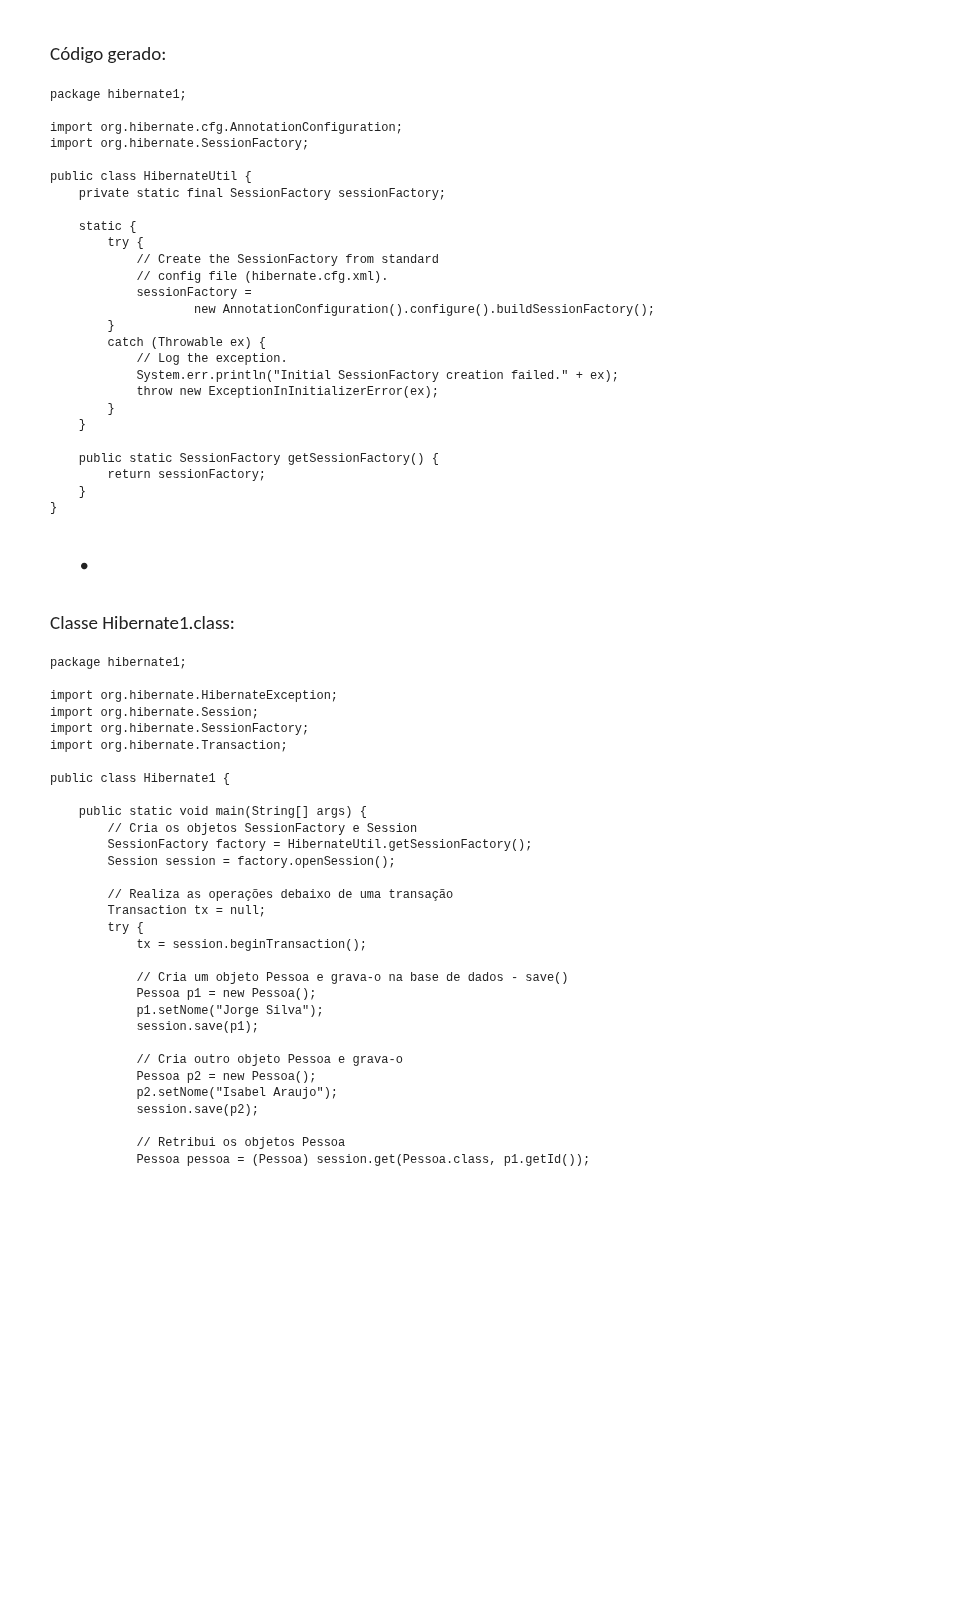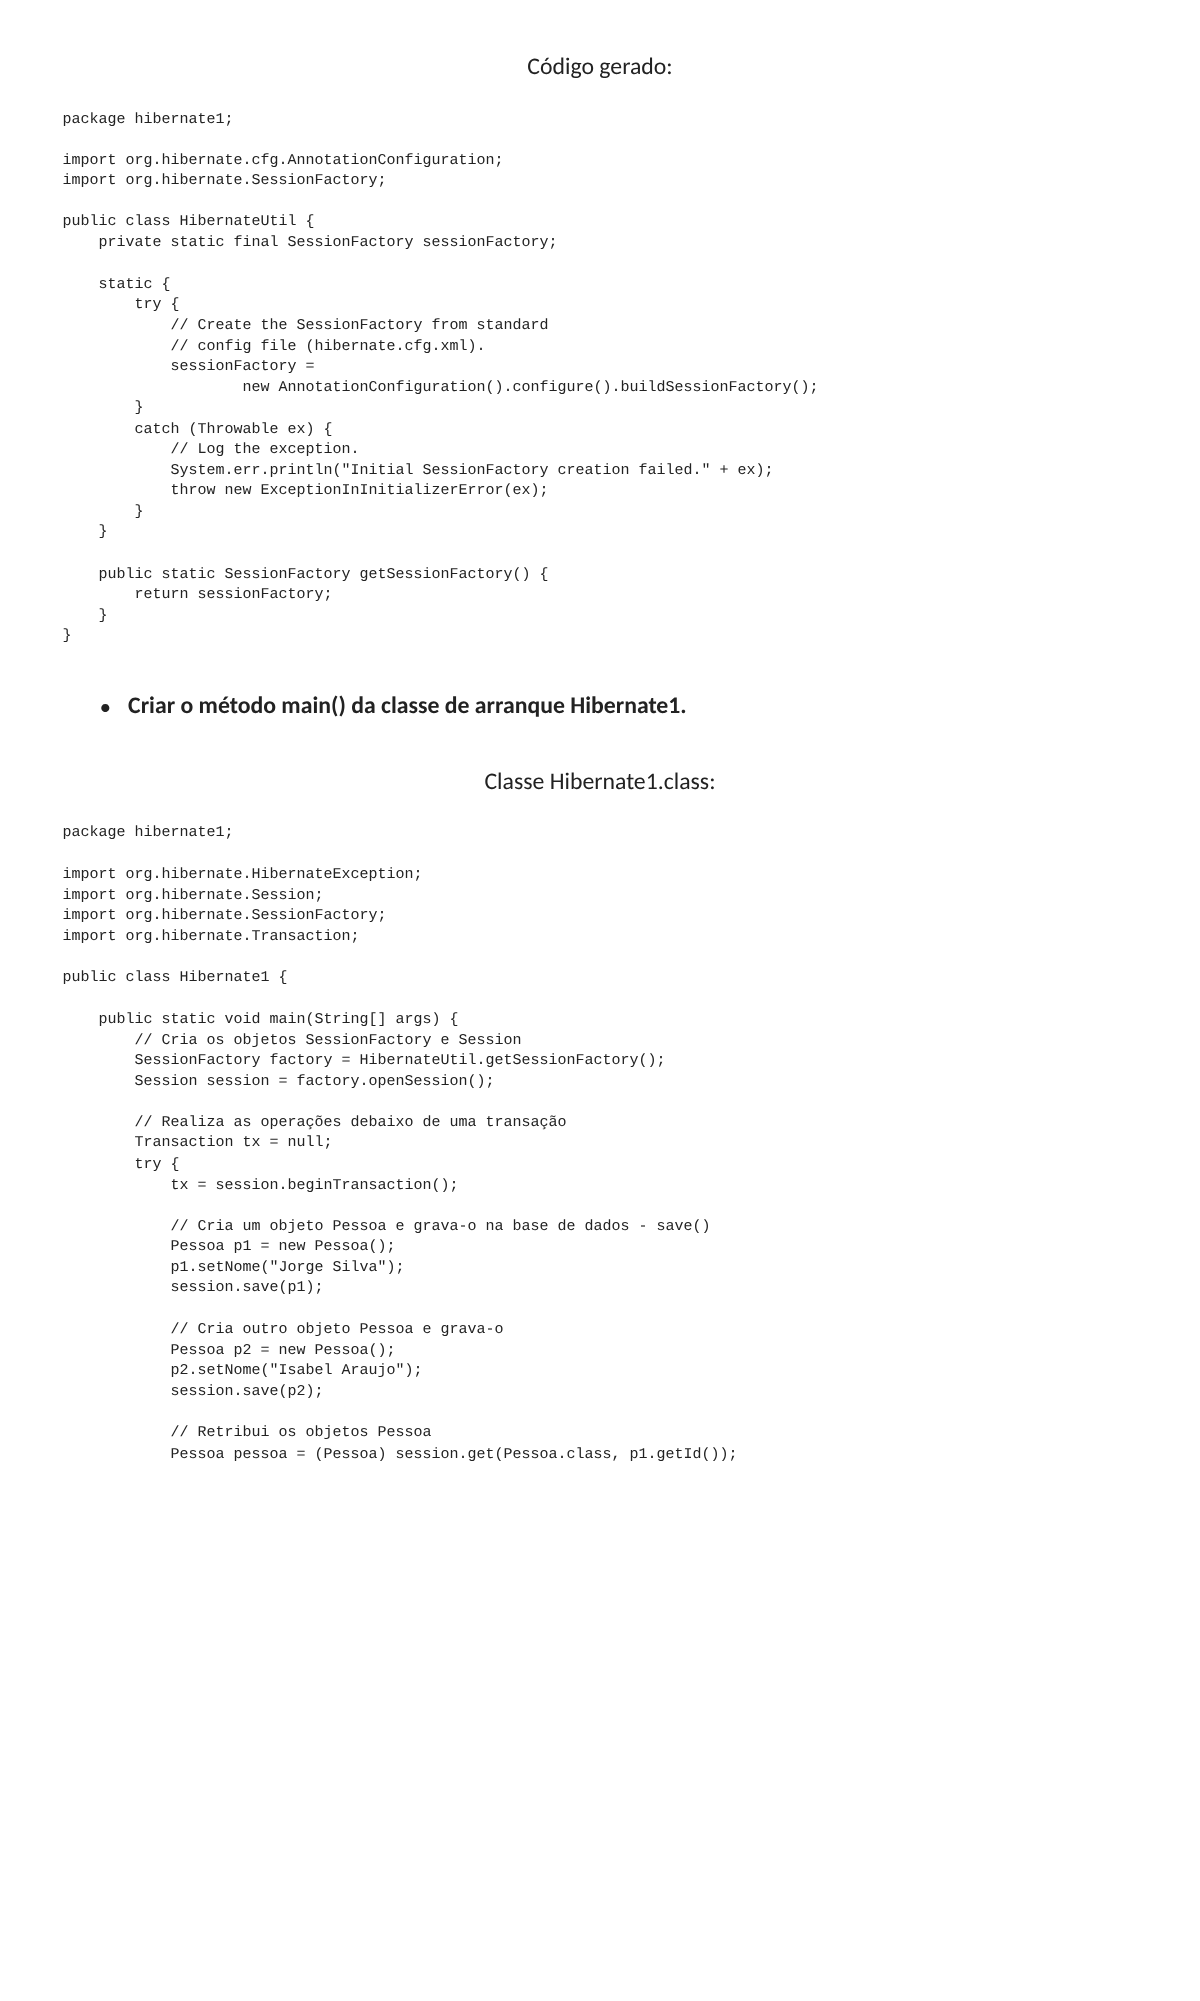--- a/index.html
+++ b/index.html
@@ -8,21 +8,20 @@
     min-height: 1601px;
     background: #fff;
     color: #222;
     font-family: "Calibri", "Segoe UI", Arial, sans-serif;
     padding: 40px 50px 40px 50px;
   }
   .plain {
     font-size: 19px;
     line-height: 1.5;
     margin-bottom: 6px;
-    text-align: center;
   }
   .code {
     font-family: "Courier New", Courier, monospace;
     font-size: 12px;
     line-height: 1.38;
     white-space: pre;
   }
   .block { margin-bottom: 6px; }
   .spaced-top { margin-top: 18px; }
   .bullet-line {
@@ -70,21 +69,20 @@
         }
     }
 
     public static SessionFactory getSessionFactory() {
         return sessionFactory;
     }
 }</div>
 
 <div class="bullet-line">
   <span class="bullet">●</span>
-  <span class="bullet-text">Criar o método main() da classe de arranque Hibernate1.</span>
 </div>
 
 <div class="plain block spaced-top">Classe Hibernate1.class:</div>
 
 <div class="code block spaced-top">package hibernate1;
 
 import org.hibernate.HibernateException;
 import org.hibernate.Session;
 import org.hibernate.SessionFactory;
 import org.hibernate.Transaction;

